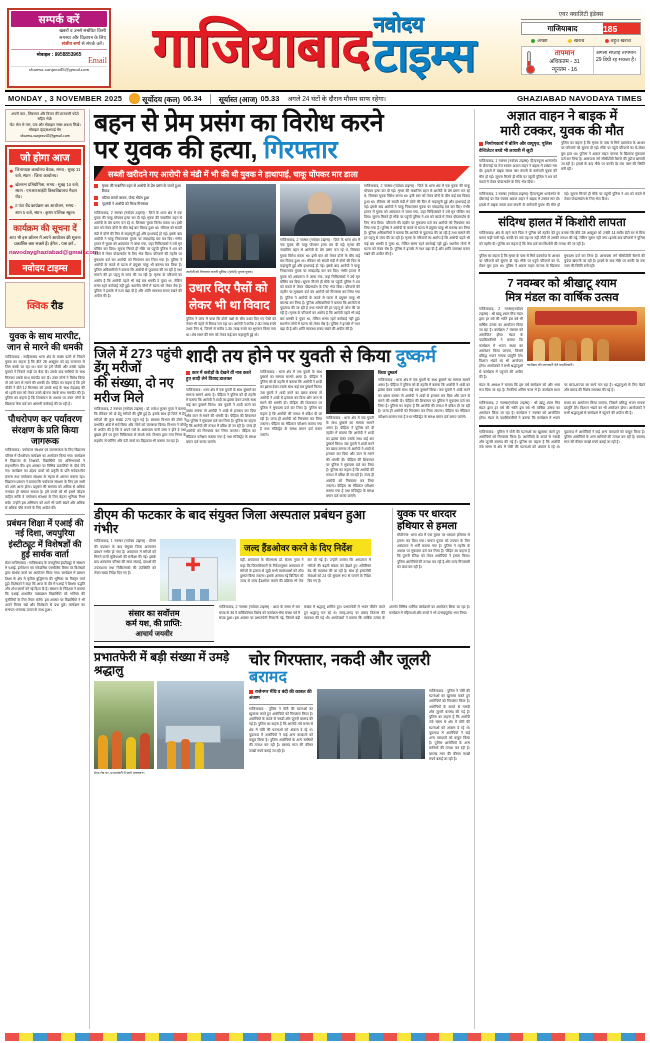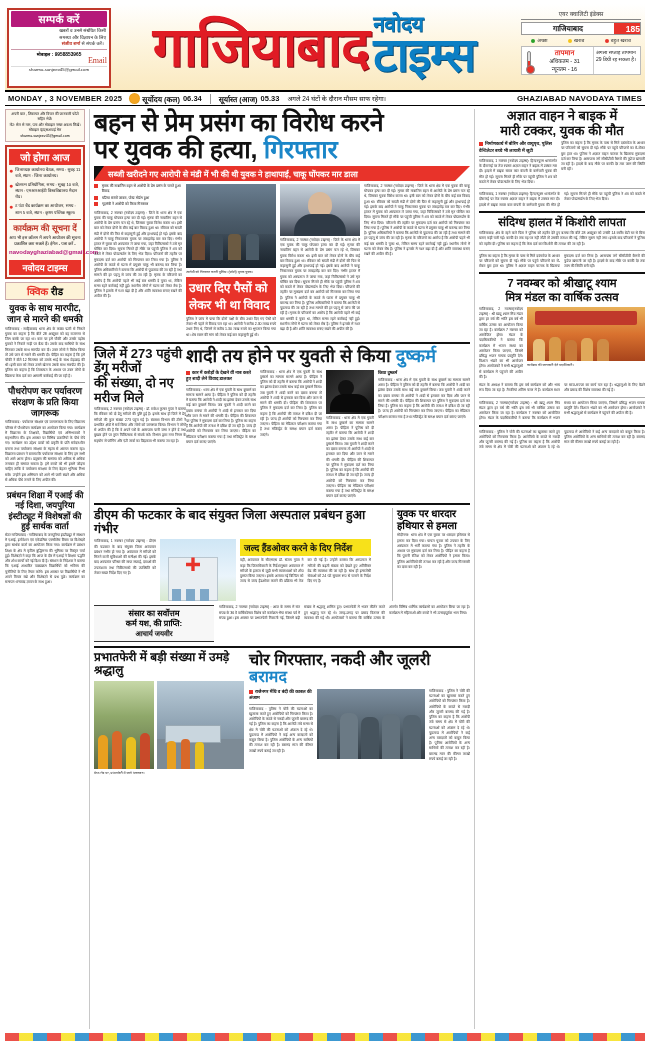--- a/index.html
+++ b/index.html
@@ -44,21 +44,21 @@
     margin-right: 4px;
   }
   .logo-right { display:flex; flex-direction: column; align-items:flex-start; margin-top:-4px;}
   .logo-nav { font-size: 21px; font-weight:bold; color:#0b7fc4; line-height:.9; letter-spacing:-.5px; text-shadow: .5px .5px 0 #084d77;}
   .logo-times { font-size: 47px; font-weight:bold; color:#0b7fc4; line-height:.88; letter-spacing:-1px; text-shadow: 1px 1px 0 #084d77;}
 
   .aqi-box { width: 128px; padding: 6px 4px 2px; display:flex; flex-direction: column; gap:2px; }
   .aqi-title { font-size: 6px; text-align:center; color:#333; border-bottom: 1px solid #888; padding-bottom:1px; }
   .aqi-row { display:flex; border:1px solid #999; background:#fff; height:13px; align-items:stretch; }
   .aqi-city { flex:1; font-size:7.5px; font-weight:bold; text-align:center; line-height:12px; color:#111; }
-  .aqi-val { width:26px; background:#e8332a; color:#fff; font-size:8.5px; font-weight:bold; text-align:right; line-height:12px; }
+  .aqi-val { width:37px; background:#e8332a; color:#fff; font-size:8.5px; font-weight:bold; text-align:left; line-height:12px; }
   .aqi-legend { display:flex; justify-content:space-around; font-size:5px; color:#333; }
   .dot { display:inline-block; width:4px; height:4px; border-radius:50%; margin-right:2px; vertical-align:middle;}
   .temp-wrap { display:flex; border:1px solid #bbb; background:#fff; margin-top:1px; }
   .thermo { width:14px; display:flex; align-items:center; justify-content:center; }
   .thermo-glyph { width:4px; height:20px; background:linear-gradient(180deg,#ddd 0%,#ddd 50%,#e8332a 50%,#e8332a 100%); border:1px solid #888; border-radius:2px; position:relative;}
   .thermo-glyph:after{content:"";position:absolute;width:7px;height:7px;background:#e8332a;border:1px solid #888;border-radius:50%;left:-2.5px;bottom:-4px;}
   .temp-mid { flex:1; padding:1px 2px; border-right:1px solid #ccc; }
   .temp-head { color:#e8332a; font-size:7px; font-weight:bold; text-align:center; }
   .temp-line { font-size:5.5px; color:#222; text-align:center; }
   .temp-note { width:46px; font-size:5px; color:#222; padding:2px; line-height:1.35; }
@@ -89,21 +89,21 @@
   
   .lbox { border: 2px solid #c0392b; background:#fdf8ee; padding:2px; margin-bottom:3px; }
   .lbox-title { background:#e8332a; color:#fff; font-weight:bold; font-size:10px; text-align:center; padding:1px 0; margin-bottom:2px; }
   .ev { display:flex; gap:2px; font-size:4.2px; line-height:1.45; margin-bottom:3px; color:#111;}
   .ev .bullet { color:#e8332a; font-size:7px; line-height:1; }
   .lbox-sub { color:#c0392b; font-weight:bold; font-size:8.5px; text-align:center; border-top:1.5px solid #c0392b; padding-top:2px; margin-top:1px;}
   .lbox-note { font-size:4.2px; text-align:center; line-height:1.5; margin:2px 0; }
   .lbox-mail { color:#b5197a; font-size:6px; text-align:center; line-height:1.3; font-weight:bold;}
   .lbox-logo { background:#e8332a; color:#fff; font-size:9px; font-weight:bold; text-align:center; margin-top:3px; padding:1px 0;}
 
-  .quickread { border:1px solid #caa; background:#fdf3d8; font-size:10px; font-weight:bold; text-align:center; padding:1px 0; margin-bottom:3px;}
+  .quickread { border:1px solid #caa; background:#fdf3d8; font-size:10px; font-weight:bold; text-align:center; padding:15px 0; margin-bottom:3px;}
   .quickread .red { color:#e8332a; }
   .l-head { font-size: 9px; font-weight:bold; text-align:center; line-height:1.2; color:#111; margin: 3px 0 2px; }
   .hr-thin { height:1px; background:#999; margin:3px 0; }
 
   
   .main-head {
     font-size: 25px; font-weight: bold; line-height: 1.08; color:#111; text-align:left;
     letter-spacing:-.3px;
   }
   .main-head .blue { color:#1b86c8; }

